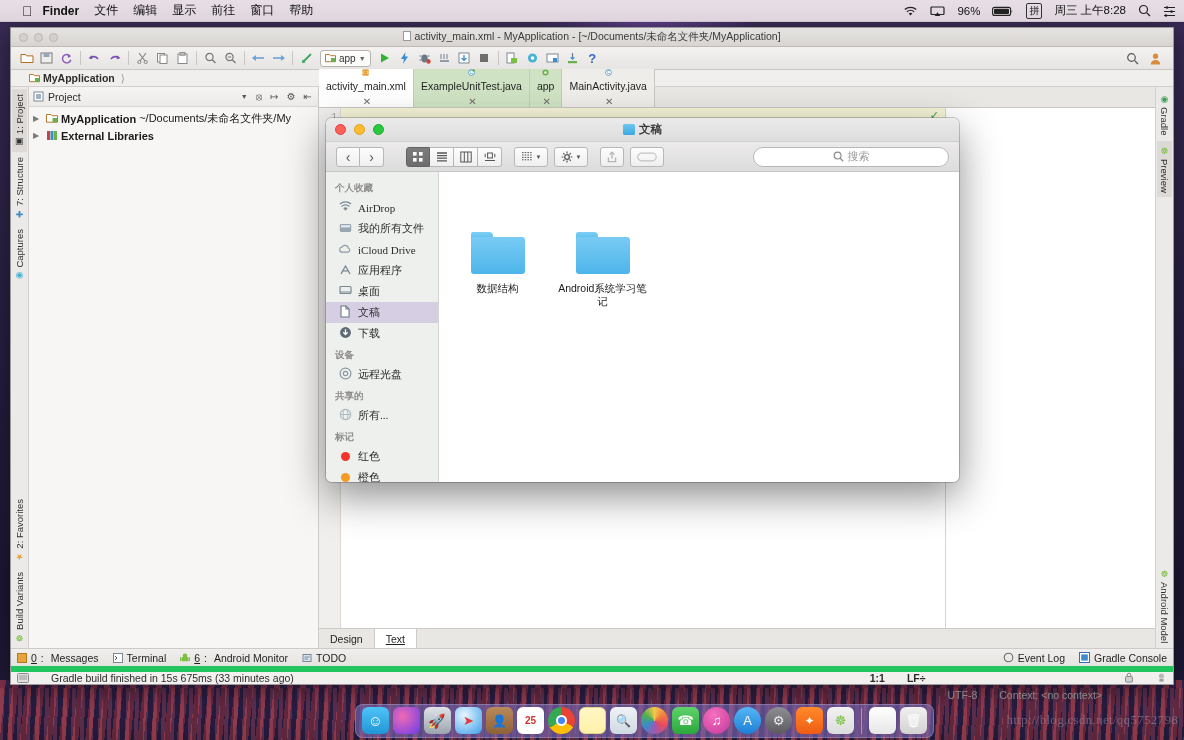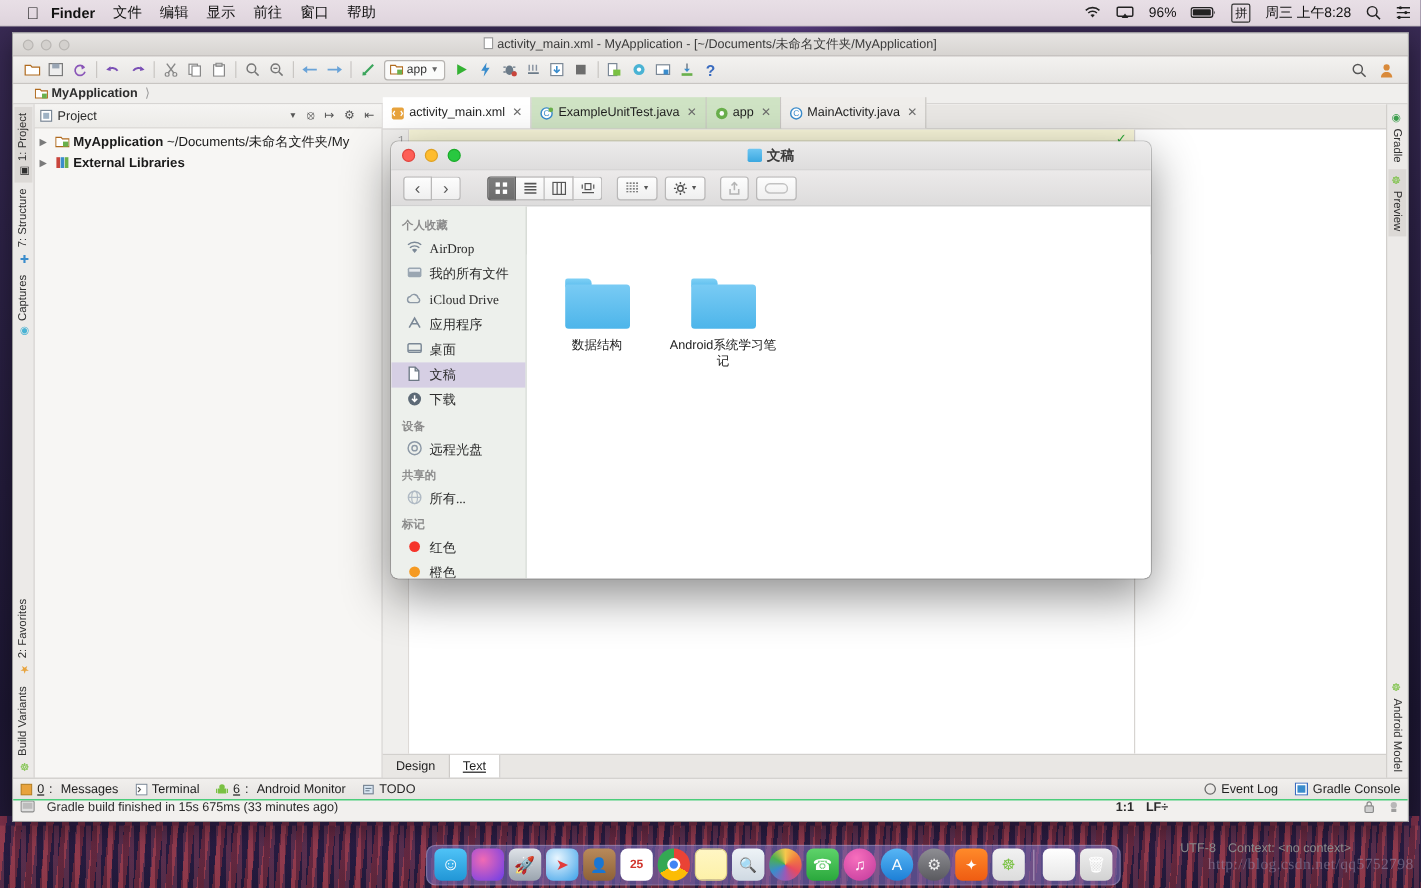--- a/index.html
+++ b/index.html
@@ -140,23 +140,23 @@
   .ptree .label { font-weight: bold; }
   .ptree .path { font-weight: normal; color: #1a1a1a; }
 
   
   #editor-area { flex: 1; display: flex; flex-direction: column; min-width: 0; background: #fff; }
   #editor-tabs {
     height: 21px; display: flex; align-items: flex-end; flex: none;
     background: #e9e7e4; border-bottom: 1px solid #c9c6c3;
   }
   .etab {
-    height: 26px; display: flex; align-items: center; gap: 4px;
+    height: 38px; display: flex; align-items: center; gap: 4px;
     padding: 0 7px; font-size: 10.5px; color: #1f1f1f;
-    border-right: 1px solid #c9c6c3; white-space: nowrap;
+    border-right: 1px solid #c9c6c3; white-space: nowrap; flex-direction: column;
   }
   .etab.active { background: #ffffff; }
   .etab.green { background: #cfe3c4; }
   .etab.plain { background: #efedea; }
   .etab .x { color: #6b6b6b; font-size: 10px; margin-left: 2px; }
 
   #editor-main { flex: 1; display: flex; min-height: 0; position: relative; }
   #gutter {
     width: 22px; background: #f0efed; border-right: 1px solid #ddd9d6;
     text-align: right; padding: 3px 3px 0 0; font-family: "Liberation Mono", monospace;
@@ -183,22 +183,22 @@
   
   #as-bottombar {
     height: 18px; background: linear-gradient(180deg,#f1efed,#e6e4e1);
     border-top: 1px solid #cdcac7; display: flex; align-items: center;
     gap: 14px; padding: 0 6px; font-size: 10.5px; color: #1f1f1f; flex: none;
   }
   #as-bottombar .bspacer { flex: 1; }
   #as-bottombar .bitem { display: flex; align-items: center; gap: 4px; white-space: nowrap; }
 
   #as-statusbar {
-    height: 18px; background: #f2f0ee; border-top: 1px solid #22c55e;
-    display: flex; align-items: flex-start; gap: 10px; padding: 0 6px;
+    height: 18px; background: #f2f0ee; border-top: 6px solid #22c55e;
+    display: flex; align-items: center; gap: 22px; padding: 0 6px;
     font-size: 10.5px; color: #2b2b2b; flex: none;
   }
   #as-statusbar .sspacer { flex: 1; }
   #as-statusbar .dim { color: #8a8a8a; margin-top: 34px; }
   #as-statusbar .pos { font-weight: bold; }
 
   
   #finder {
     position: absolute; left: 326px; top: 118px; width: 633px; height: 364px;
     background: #fff; border-radius: 6px; overflow: hidden; z-index: 40;
@@ -849,20 +849,27 @@
           <path d="M6 1.2v6.4" stroke="#b4b4b4" stroke-width="1.3"></path>
           <path d="M3.6 3.6 6 1.2l2.4 2.4" stroke="#b4b4b4" stroke-width="1.3" fill="none"></path>
           <path d="M2.4 6.4v4.2h7.2V6.4" stroke="#b4b4b4" stroke-width="1.3" fill="none"></path>
         </svg>
     </div>
     <div class="fbtn dis" style="min-width:34px;">
       <svg width="20" height="10" viewBox="0 0 20 10">
           <rect x=".8" y="1.2" width="18.4" height="7.6" rx="3.8" fill="none" stroke="#c2c2c2" stroke-width="1.2"></rect>
         </svg>
     </div>
+    <div id="finder-search">
+      <svg width="11" height="11" viewBox="0 0 11 11">
+          <circle cx="4.6" cy="4.6" r="3.4" stroke="#8d8d8d" fill="none" stroke-width="1.2"></circle>
+          <path d="M7.2 7.2 10.2 10.2" stroke="#8d8d8d" stroke-width="1.3"></path>
+        </svg>
+      <span>搜索</span>
+    </div>
   </div>
 
   <div id="finder-body">
     <div id="finder-sidebar">
 
       <div class="fs-section">个人收藏</div>
       <div class="fs-item">
         <span class="fs-ico">
           <svg width="13" height="13" viewBox="0 0 13 13">
               <path d="M6.5 10.8 4.3 8.2a3.4 3.4 0 0 1 4.4 0z" fill="#7b8896"></path>

